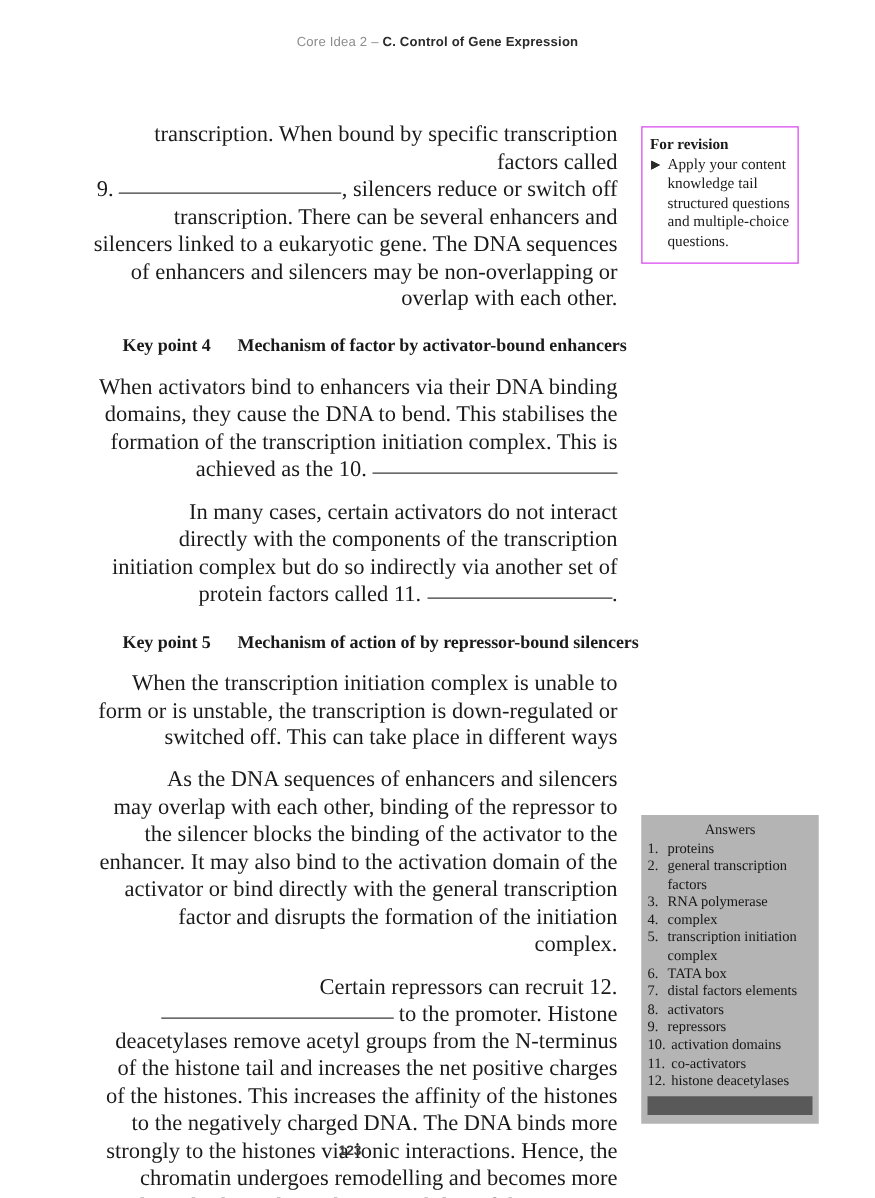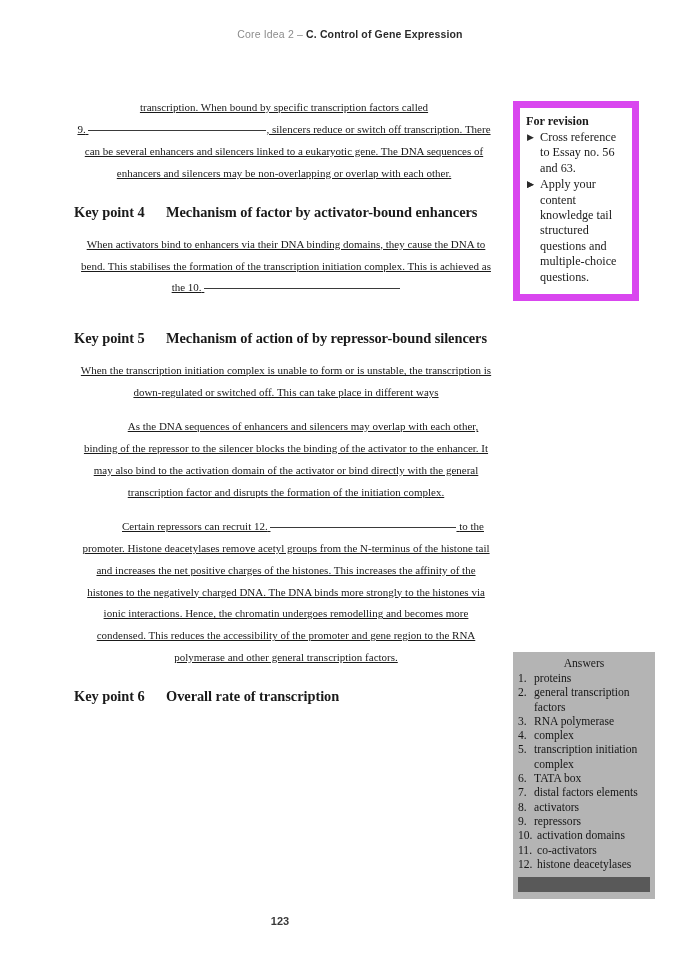--- a/index.html
+++ b/index.html
@@ -31,40 +31,39 @@
   .runhead .rh-title { color: #2b2b2b; font-weight: bold; }
 
   
   .maincol {
     position: absolute;
     left: 74px;
     top: 97px;
     width: 420px;
   }
   .para {
-    font-size: 11px;
+    font-size: 18px;
     line-height: 21.9px;
-    text-align: center;
+    text-align: right;
     margin: 0 0 0 0;
-    text-decoration: underline;
   }
   .para.indent { text-indent: 34px; }
   .gap-sm { height: 12px; }
   .gap-md { height: 17px; }
 
   
   .keypoint {
     font-size: 14.4px;
     font-weight: bold;
     line-height: 20px;
     margin: 0;
     white-space: nowrap;
     letter-spacing: -0.05px;
   }
-  .keypoint .kp-label { display: inline-block; min-width: 92px; }
+  .keypoint .kp-label { display: inline-block; min-width: 92px; margin-left: 24px; }
 
   
   .bodyblock { padding-left: 4px; }
 
   
   .blank {
     display: inline-block;
     border-bottom: 1px solid #3a3a3a;
     vertical-align: 2px;
     height: 11px;
@@ -73,21 +72,21 @@
   .blank-11 { width: 148px; }
   .blank-12 { width: 186px; }
   .blank-9  { width: 178px; }
 
   
   .revision-box {
     position: absolute;
     left: 513px;
     top: 101px;
     width: 126px;
-    border: 7px solid #d946ef;
+    border: 1px solid #d946ef;
     background: #ffffff;
     padding: 5px 6px 8px 6px;
     box-sizing: border-box;
   }
   .revision-title {
     font-size: 12.2px;
     font-weight: bold;
     line-height: 16px;
     margin-bottom: 1px;
   }
@@ -179,20 +178,21 @@
   <div class="gap-md"></div>
 
   <p class="keypoint"><span class="kp-label">Key point 4</span><span>Mechanism of factor by activator-bound enhancers</span></p>
   <div class="gap-sm"></div>
 
   <div class="bodyblock">
     <p class="para"><span>When activators bind to enhancers via their DNA binding domains, they cause the DNA to bend. This stabilises the formation of the transcription initiation complex. This is achieved as the 10.</span> <span class="blank blank-10"></span><br></p>
 
     <div class="gap-sm"></div>
 
+    <p class="para indent"><span>In many cases, certain activators do not interact directly with the components of the transcription initiation complex but do so indirectly via another set of protein factors called 11.</span> <span class="blank blank-11"></span><span>.</span></p>
   </div>
 
   <div class="gap-md"></div>
 
   <p class="keypoint"><span class="kp-label">Key point 5</span><span>Mechanism of action of by repressor-bound silencers</span></p>
   <div class="gap-sm"></div>
 
   <div class="bodyblock">
     <p class="para">When the transcription initiation complex is unable to form or is unstable, the transcription is down-regulated or switched off. This can take place in different ways</p>
 
@@ -209,21 +209,20 @@
 
   <p class="keypoint"><span class="kp-label">Key point 6</span><span>Overall rate of transcription</span></p>
 
 </div>
 
 <div class="revision-box">
   <div class="revision-title">For revision</div>
   <ul class="rev-list">
     <li class="rev-item">
       <span class="rev-bullet">▶</span>
-      <span>Cross reference to Essay no. 56 and 63.</span>
     </li>
     <li class="rev-item">
       <span class="rev-bullet">▶</span>
     </li>
     <li class="rev-item">
       <span class="rev-bullet">▶</span>
       <span>Apply your content knowledge tail structured questions and multiple-choice questions.</span>
     </li>
   </ul>
 </div>

